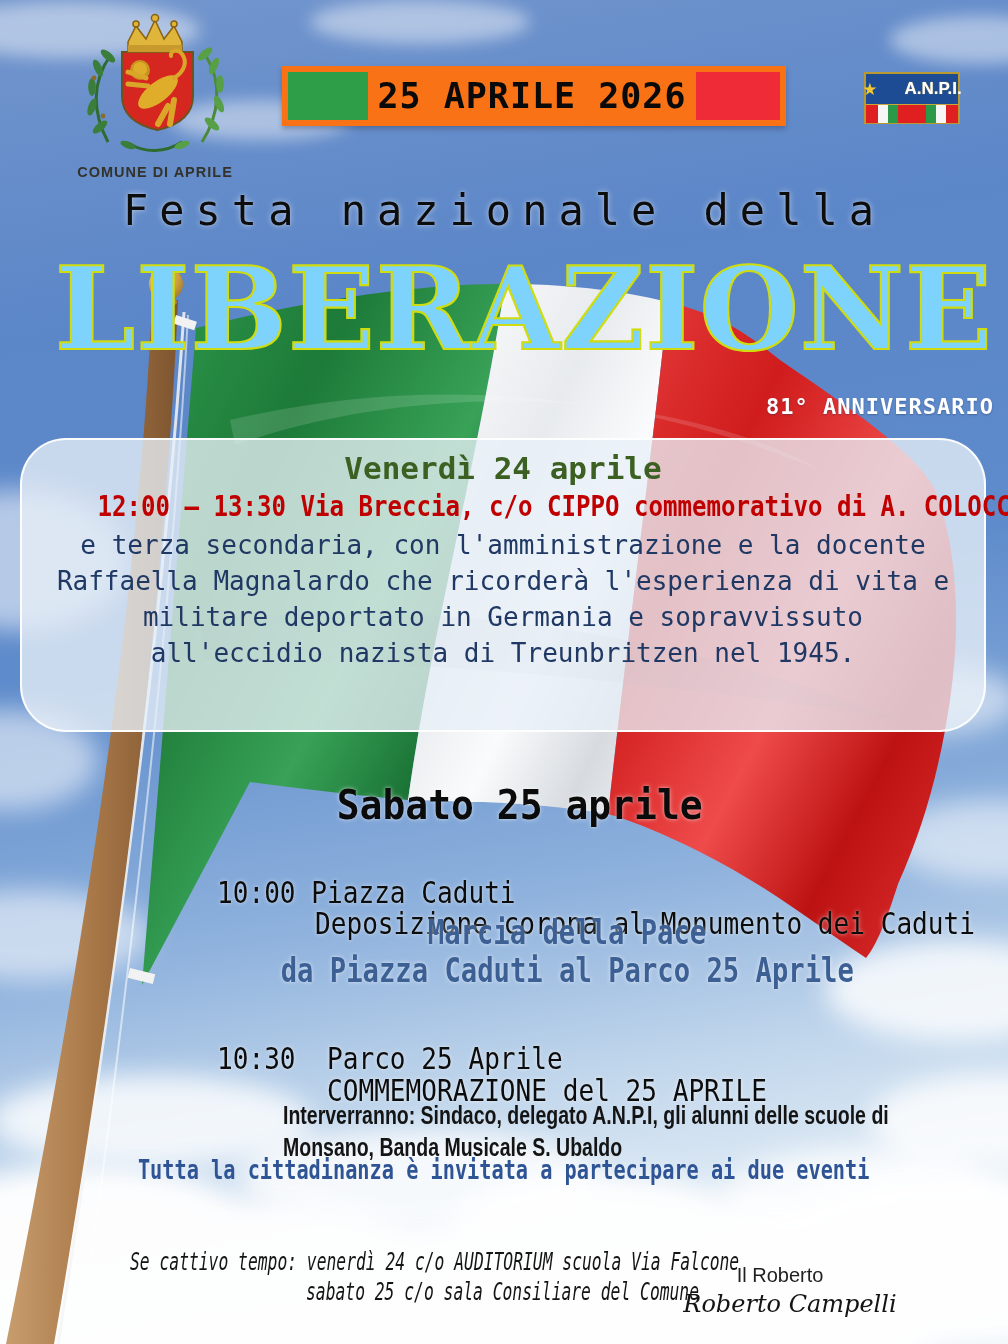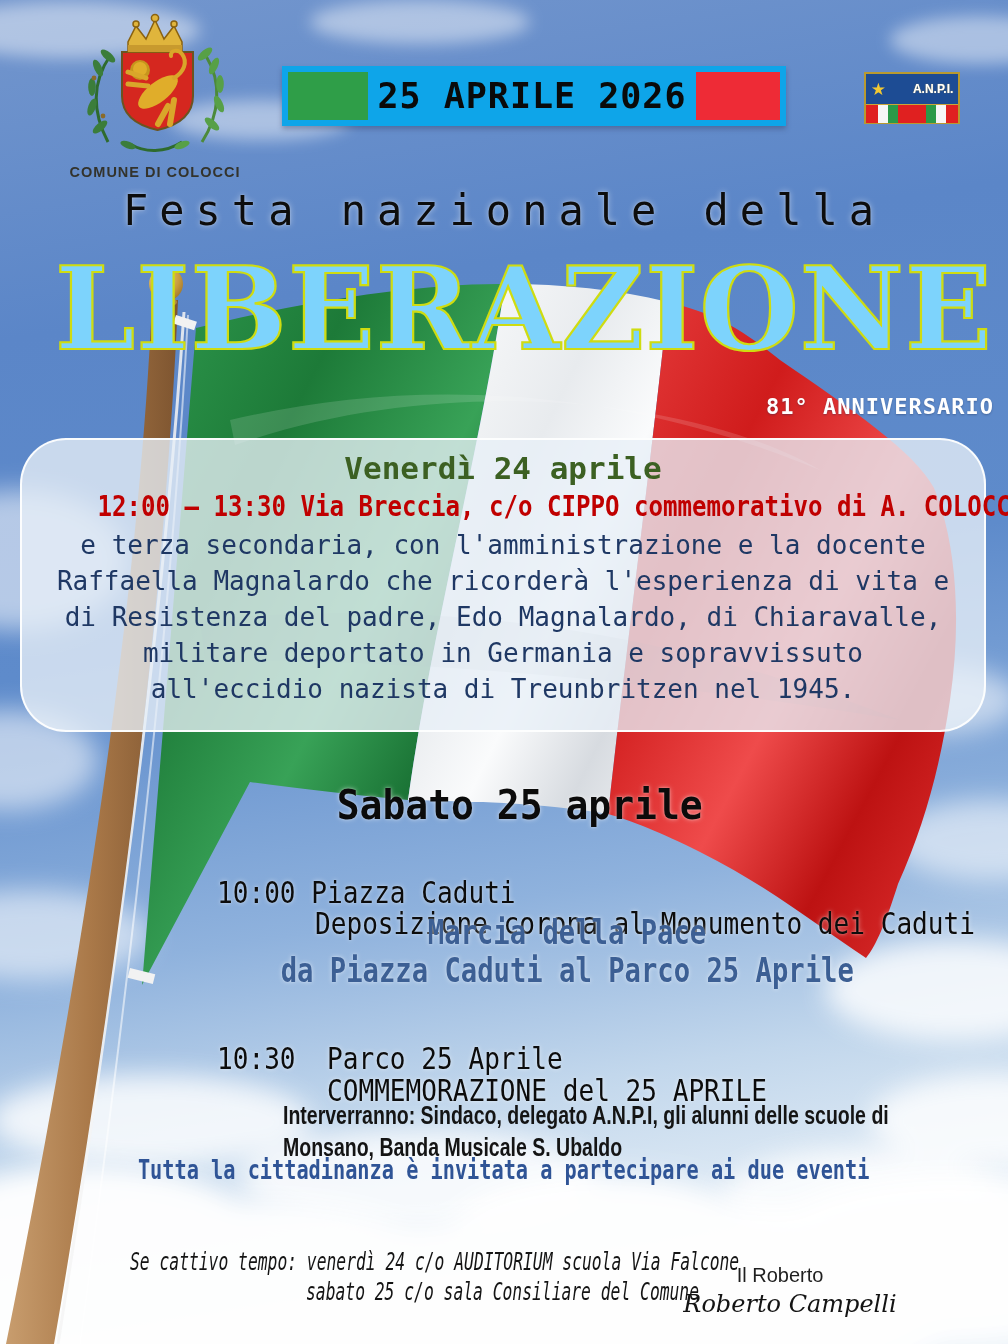--- a/index.html
+++ b/index.html
@@ -5,34 +5,34 @@
   html,body{margin:0;padding:0;background:#222;}
   .poster{position:relative;width:1008px;height:1344px;overflow:hidden;
           font-family:"DejaVu Sans Mono",monospace;}
   .bg-svg{position:absolute;left:0;top:0;width:1008px;height:1344px;}
 
   
   .crest-svg{position:absolute;left:70px;top:12px;width:170px;height:156px;}
   .crest-label{position:absolute;left:55px;top:164px;width:200px;text-align:center;
     font-family:"Liberation Sans",sans-serif;font-weight:bold;font-size:14.5px;
     letter-spacing:1px;color:#33332c;}
-  .banner{position:absolute;left:282px;top:66px;width:504px;height:60px;background:#0ea5e9;
+  .banner{position:absolute;left:282px;top:66px;width:504px;height:60px;background:#f97316;
     box-shadow:0 3px 5px rgba(40,50,80,.35);}
   .banner-green{position:absolute;left:6px;top:6px;width:80px;height:48px;background:#2f9e48;}
   .banner-red{position:absolute;right:6px;top:6px;width:84px;height:48px;background:#ee2b36;}
   .banner-text{position:absolute;left:90px;right:94px;top:0;height:60px;line-height:60px;
     text-align:center;font-weight:bold;font-size:35px;color:#0a0a0a;letter-spacing:1px;}
   .anpi{position:absolute;left:864px;top:72px;width:96px;height:52px;
     border:2px solid #b89a30;box-sizing:border-box;background:#1d4c94;}
   .anpi-top{height:30px;display:flex;align-items:center;justify-content:center;gap:2px;
     border-bottom:1px solid #caa53a;}
   .anpi-star{color:#f2c832;font-size:17px;line-height:1;
     font-family:"DejaVu Sans",sans-serif;}
   .anpi-text{color:#fff;font-family:"Liberation Sans",sans-serif;font-weight:bold;
-    font-size:12px;letter-spacing:0;text-shadow:0 0 1px #caa53a;margin-left:25px;}
+    font-size:17px;letter-spacing:0;text-shadow:0 0 1px #caa53a;margin-left:25px;}
   .anpi-stripes{display:flex;height:18px;}
   .anpi-stripes span{display:block;height:100%;}
   .st-r{background:#e02020;width:13%;}
   .st-w{background:#f6f6f6;width:11%;}
   .st-g{background:#2a9a48;width:11%;}
   .st-R{background:#e02020;width:30%;}
 
   
   .glow{text-shadow:0 0 6px rgba(255,255,255,.5),0 0 2px rgba(255,255,255,.35);}
   .festa{position:absolute;left:0;top:186px;width:1008px;text-align:center;
@@ -230,21 +230,21 @@
       <ellipse cx="88" cy="80" rx="24" ry="10" stroke="none" transform="rotate(-38 88 80)"></ellipse>
       <circle cx="70" cy="58" r="10" fill="#c6951d" stroke="none"></circle>
       <circle cx="70" cy="57" r="7" stroke="none"></circle>
       <line x1="76" y1="66" x2="58" y2="60" stroke-width="5"></line>
       <line x1="78" y1="74" x2="58" y2="72" stroke-width="5"></line>
       <line x1="98" y1="94" x2="88" y2="112" stroke-width="6"></line>
       <line x1="104" y1="88" x2="100" y2="112" stroke-width="6"></line>
       <path d="M104,66 C114,60 118,50 112,42 C108,37 100,38 101,44" fill="none" stroke-width="4"></path>
     </g>
   </svg>
-  <div class="crest-label">COMUNE DI COLOCCI</div>
+  <div class="crest-label">COMUNE DI APRILE</div>
 
   <div class="banner">
     <div class="banner-green"></div>
     <div class="banner-text">25 APRILE 2026</div>
     <div class="banner-red"></div>
   </div>
 
   <div class="anpi">
     <div class="anpi-top">
       <span class="anpi-star">★</span>
@@ -266,21 +266,20 @@
   <div class="anniversario">81° ANNIVERSARIO</div>
 
   <div class="info-box">
     <div class="fri-head">Venerdì 24 aprile</div>
     <div class="fri-time">
       <span>12:00 – 13:30 Via Breccia, c/o CIPPO commemorativo di A. COLOCCI</span>
     </div>
     <div class="fri-body">
       <div>e terza secondaria, con l'amministrazione e la docente</div>
       <div>Raffaella Magnalardo che ricorderà l'esperienza di vita e</div>
-      <div>di Resistenza del padre, Edo Magnalardo, di Chiaravalle,</div>
       <div>militare deportato in Germania e sopravvissuto</div>
       <div>all'eccidio nazista di Treunbritzen nel 1945.</div>
     </div>
   </div>
 
   <div class="sabato glow">
     <span>Sabato 25 aprile</span>
   </div>
 
   <div class="mono-line glow" style="left:145px;top:840px;">

